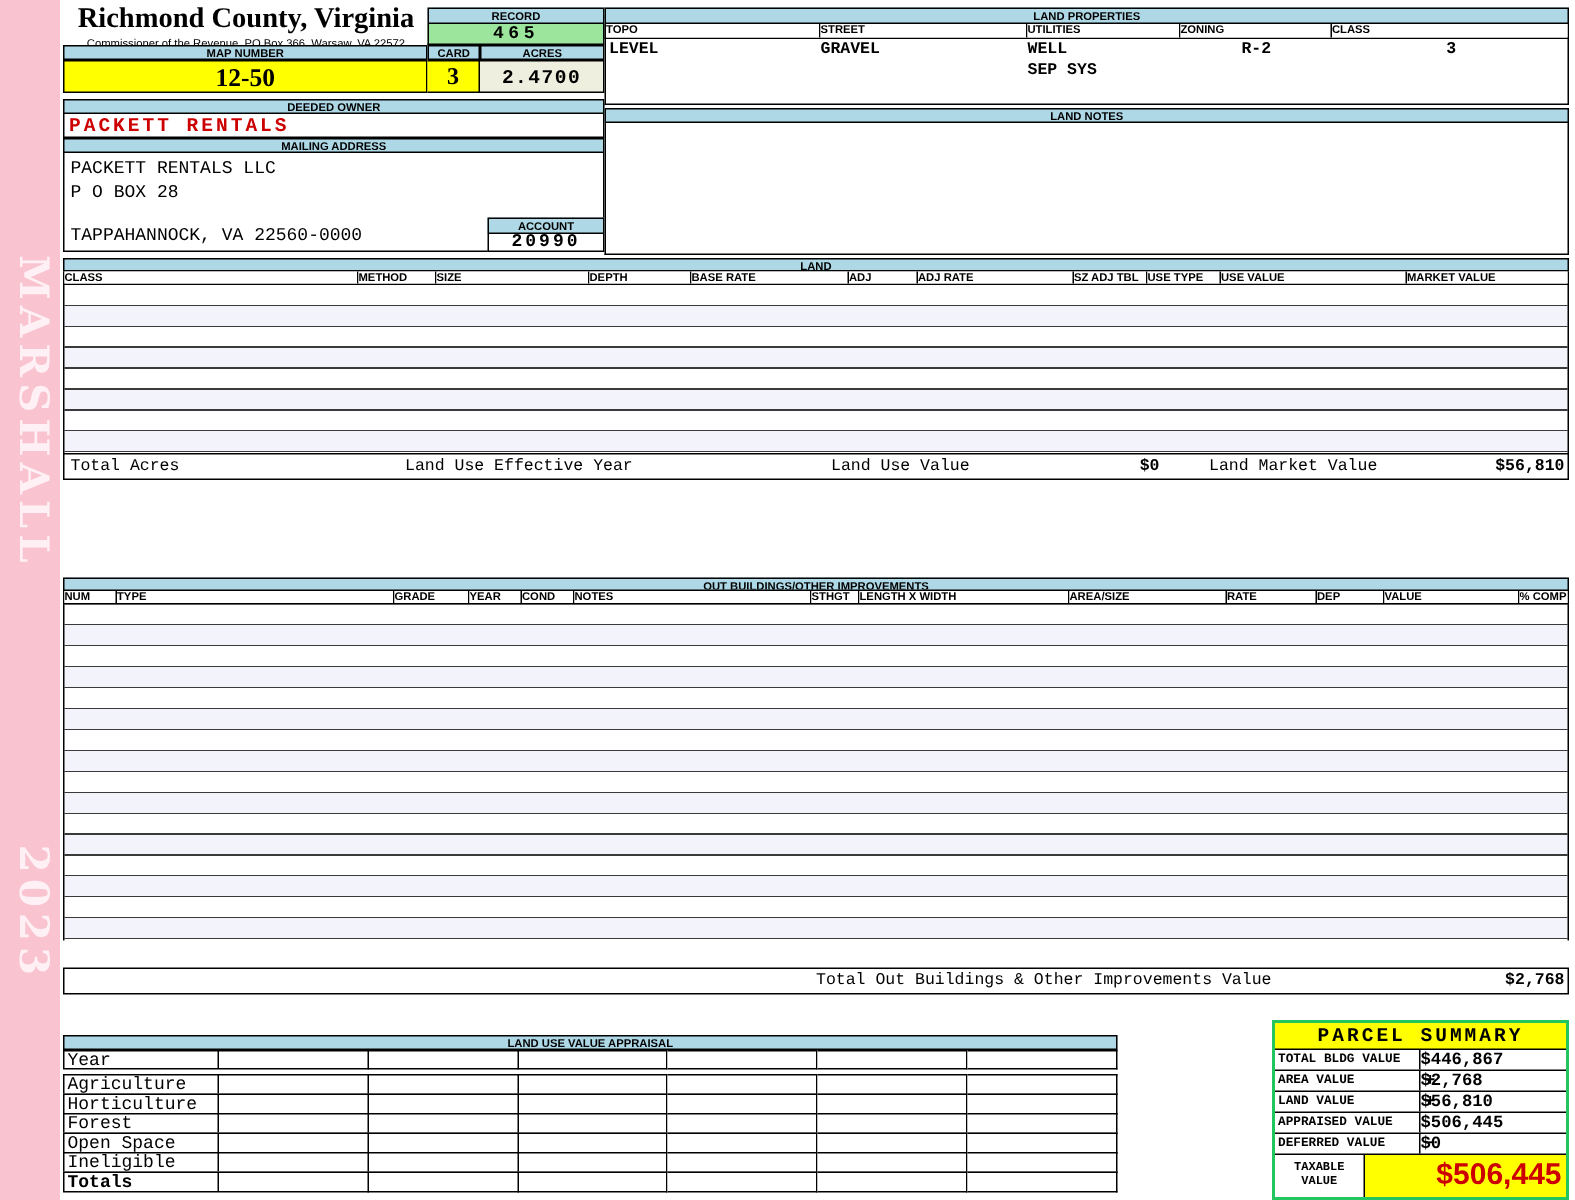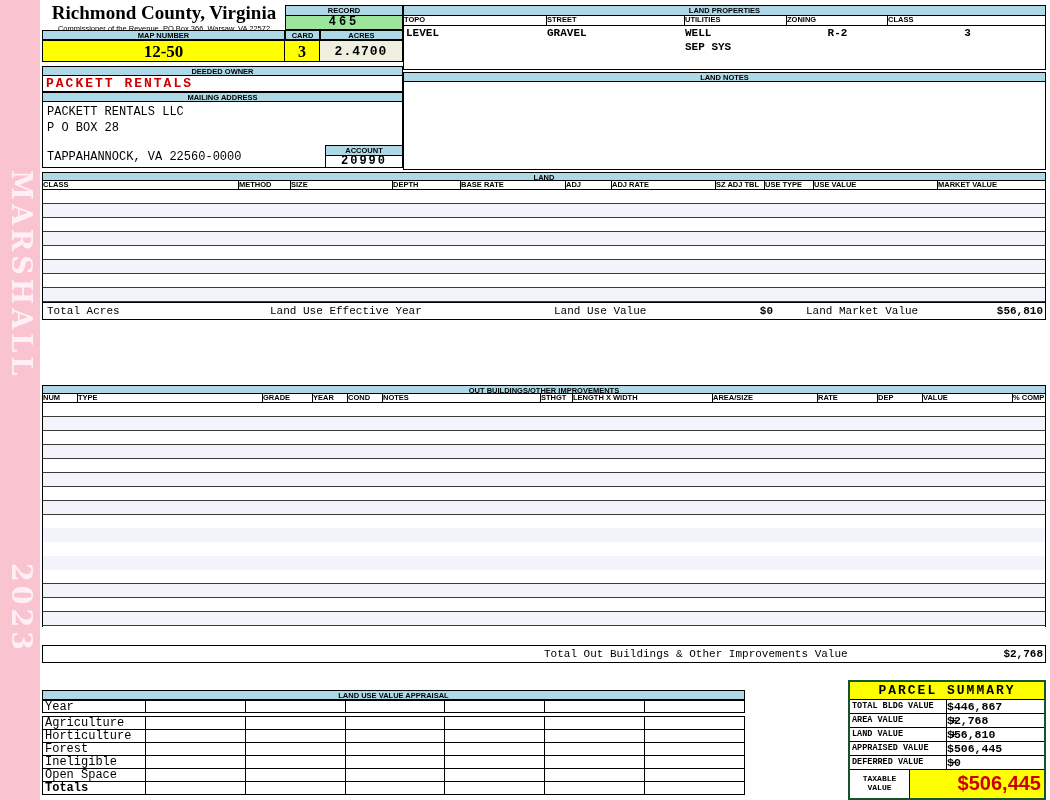--- a/index.html
+++ b/index.html
@@ -35,21 +35,21 @@
         #3a3a3a 27.1px, #3a3a3a 27.9px);
       border-left:1px solid #000; border-right:1px solid #000; }
 
   .footrow { background:#fff; border:1px solid #000; position:relative;
              font-size:11px; }
   .footrow span { position:absolute; top:2px; white-space:nowrap; }
 
   .red { color:#CC0000; }
 
   
-  .psum { border:2px solid #14532d; background:#fff; }
+  .psum { border:2px solid #22c55e; background:#fff; }
   .psum-title { background:#FFFF00; font-weight:bold; font-size:13px; letter-spacing:2px;
                 text-align:center; line-height:17px; border-bottom:1px solid #000; }
   .psum-row { display:flex; height:14px; border-bottom:1px solid #000; }
   .psum-label { width:97px; border-right:1px solid #000; font-size:8.5px; font-weight:bold;
                 line-height:13px; padding-left:2px; white-space:nowrap; overflow:hidden; }
   .psum-val { flex:1; font-size:11.5px; font-weight:bold; line-height:13px; text-align:left;
               padding-right:3px; position:relative; }
   .psum-op { position:absolute; left:3px; top:0; }
 
   
@@ -194,30 +194,30 @@
   <div class="lua-row mono" style="margin-top:-1px;">
     <div>Forest</div>
     <div class="c"></div>
       <div class="c"></div>
       <div class="c"></div>
       <div class="c"></div>
       <div class="c"></div>
       <div class="c"></div>
   </div>
   <div class="lua-row mono" style="margin-top:-1px;">
+    <div>Open Space</div>
+    <div class="c"></div>
+      <div class="c"></div>
+      <div class="c"></div>
+      <div class="c"></div>
+      <div class="c"></div>
+      <div class="c"></div>
+  </div>
+  <div class="lua-row mono" style="margin-top:-1px;">
     <div>Ineligible</div>
-    <div class="c"></div>
-      <div class="c"></div>
-      <div class="c"></div>
-      <div class="c"></div>
-      <div class="c"></div>
-      <div class="c"></div>
-  </div>
-  <div class="lua-row mono" style="margin-top:-1px;">
-    <div>Open Space</div>
     <div class="c"></div>
       <div class="c"></div>
       <div class="c"></div>
       <div class="c"></div>
       <div class="c"></div>
       <div class="c"></div>
   </div>
   <div class="lua-row mono" style="margin-top:-1px; font-weight:bold;">
     <div>Totals</div>
     <div class="c"></div>

